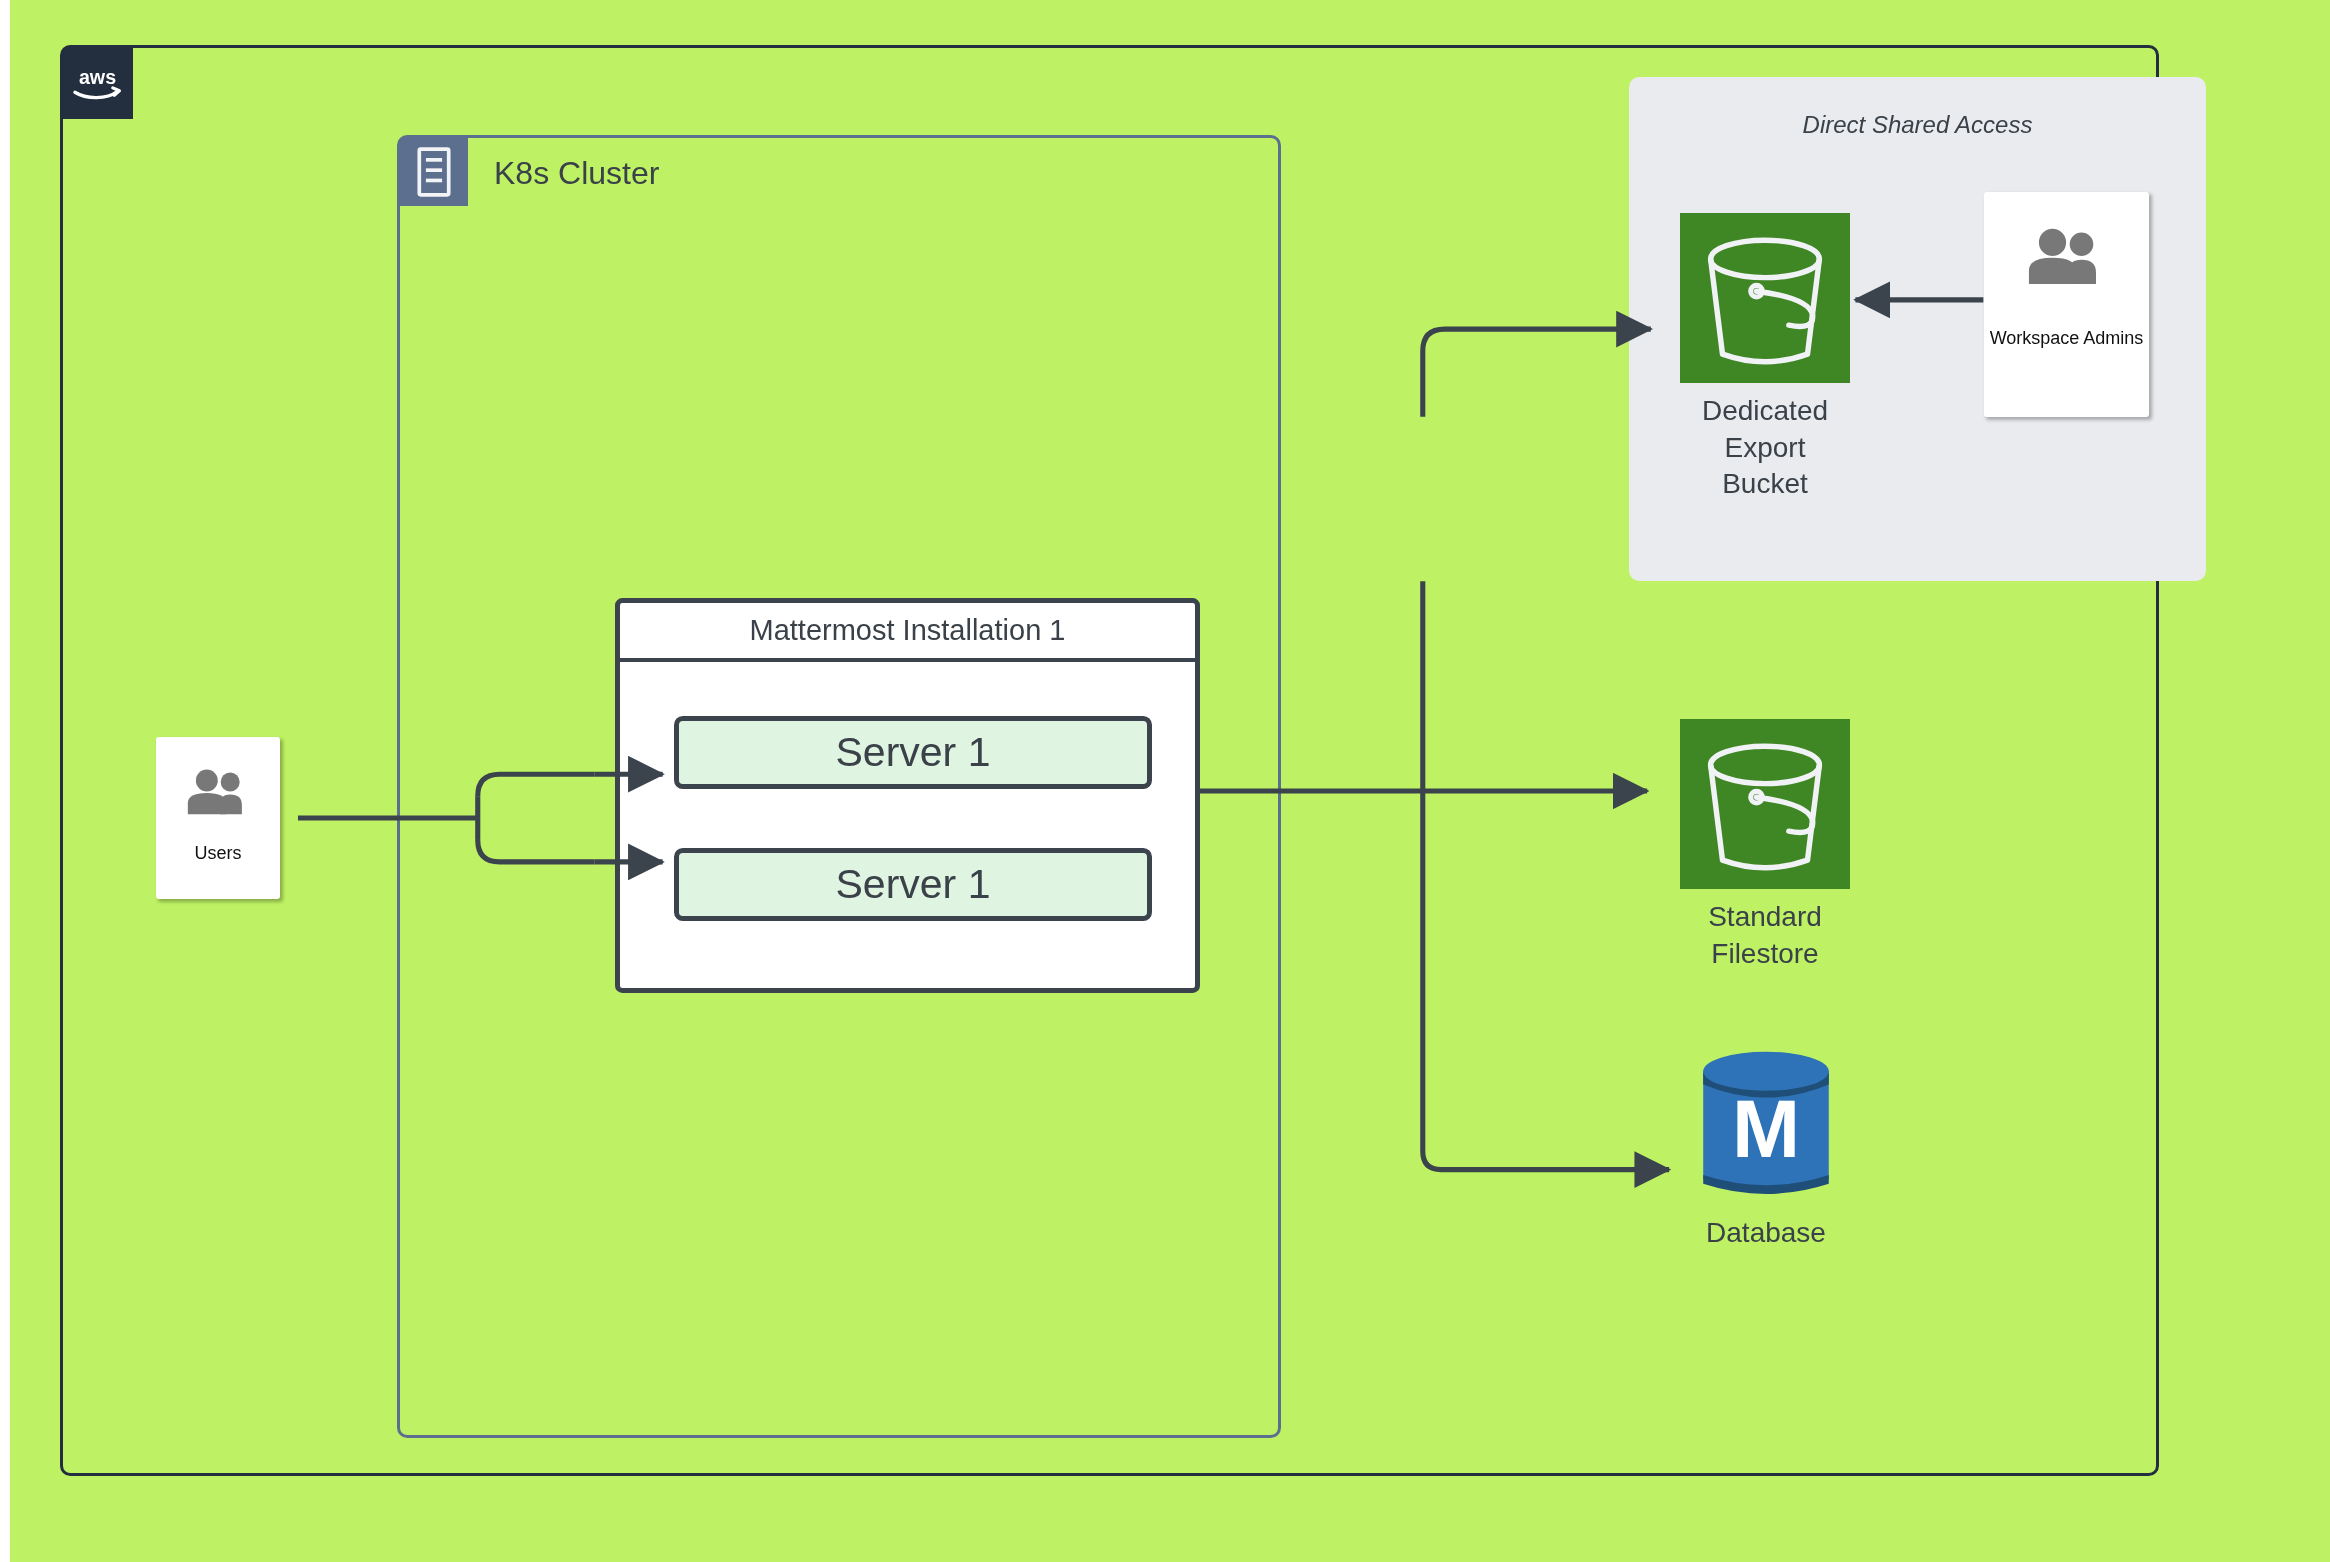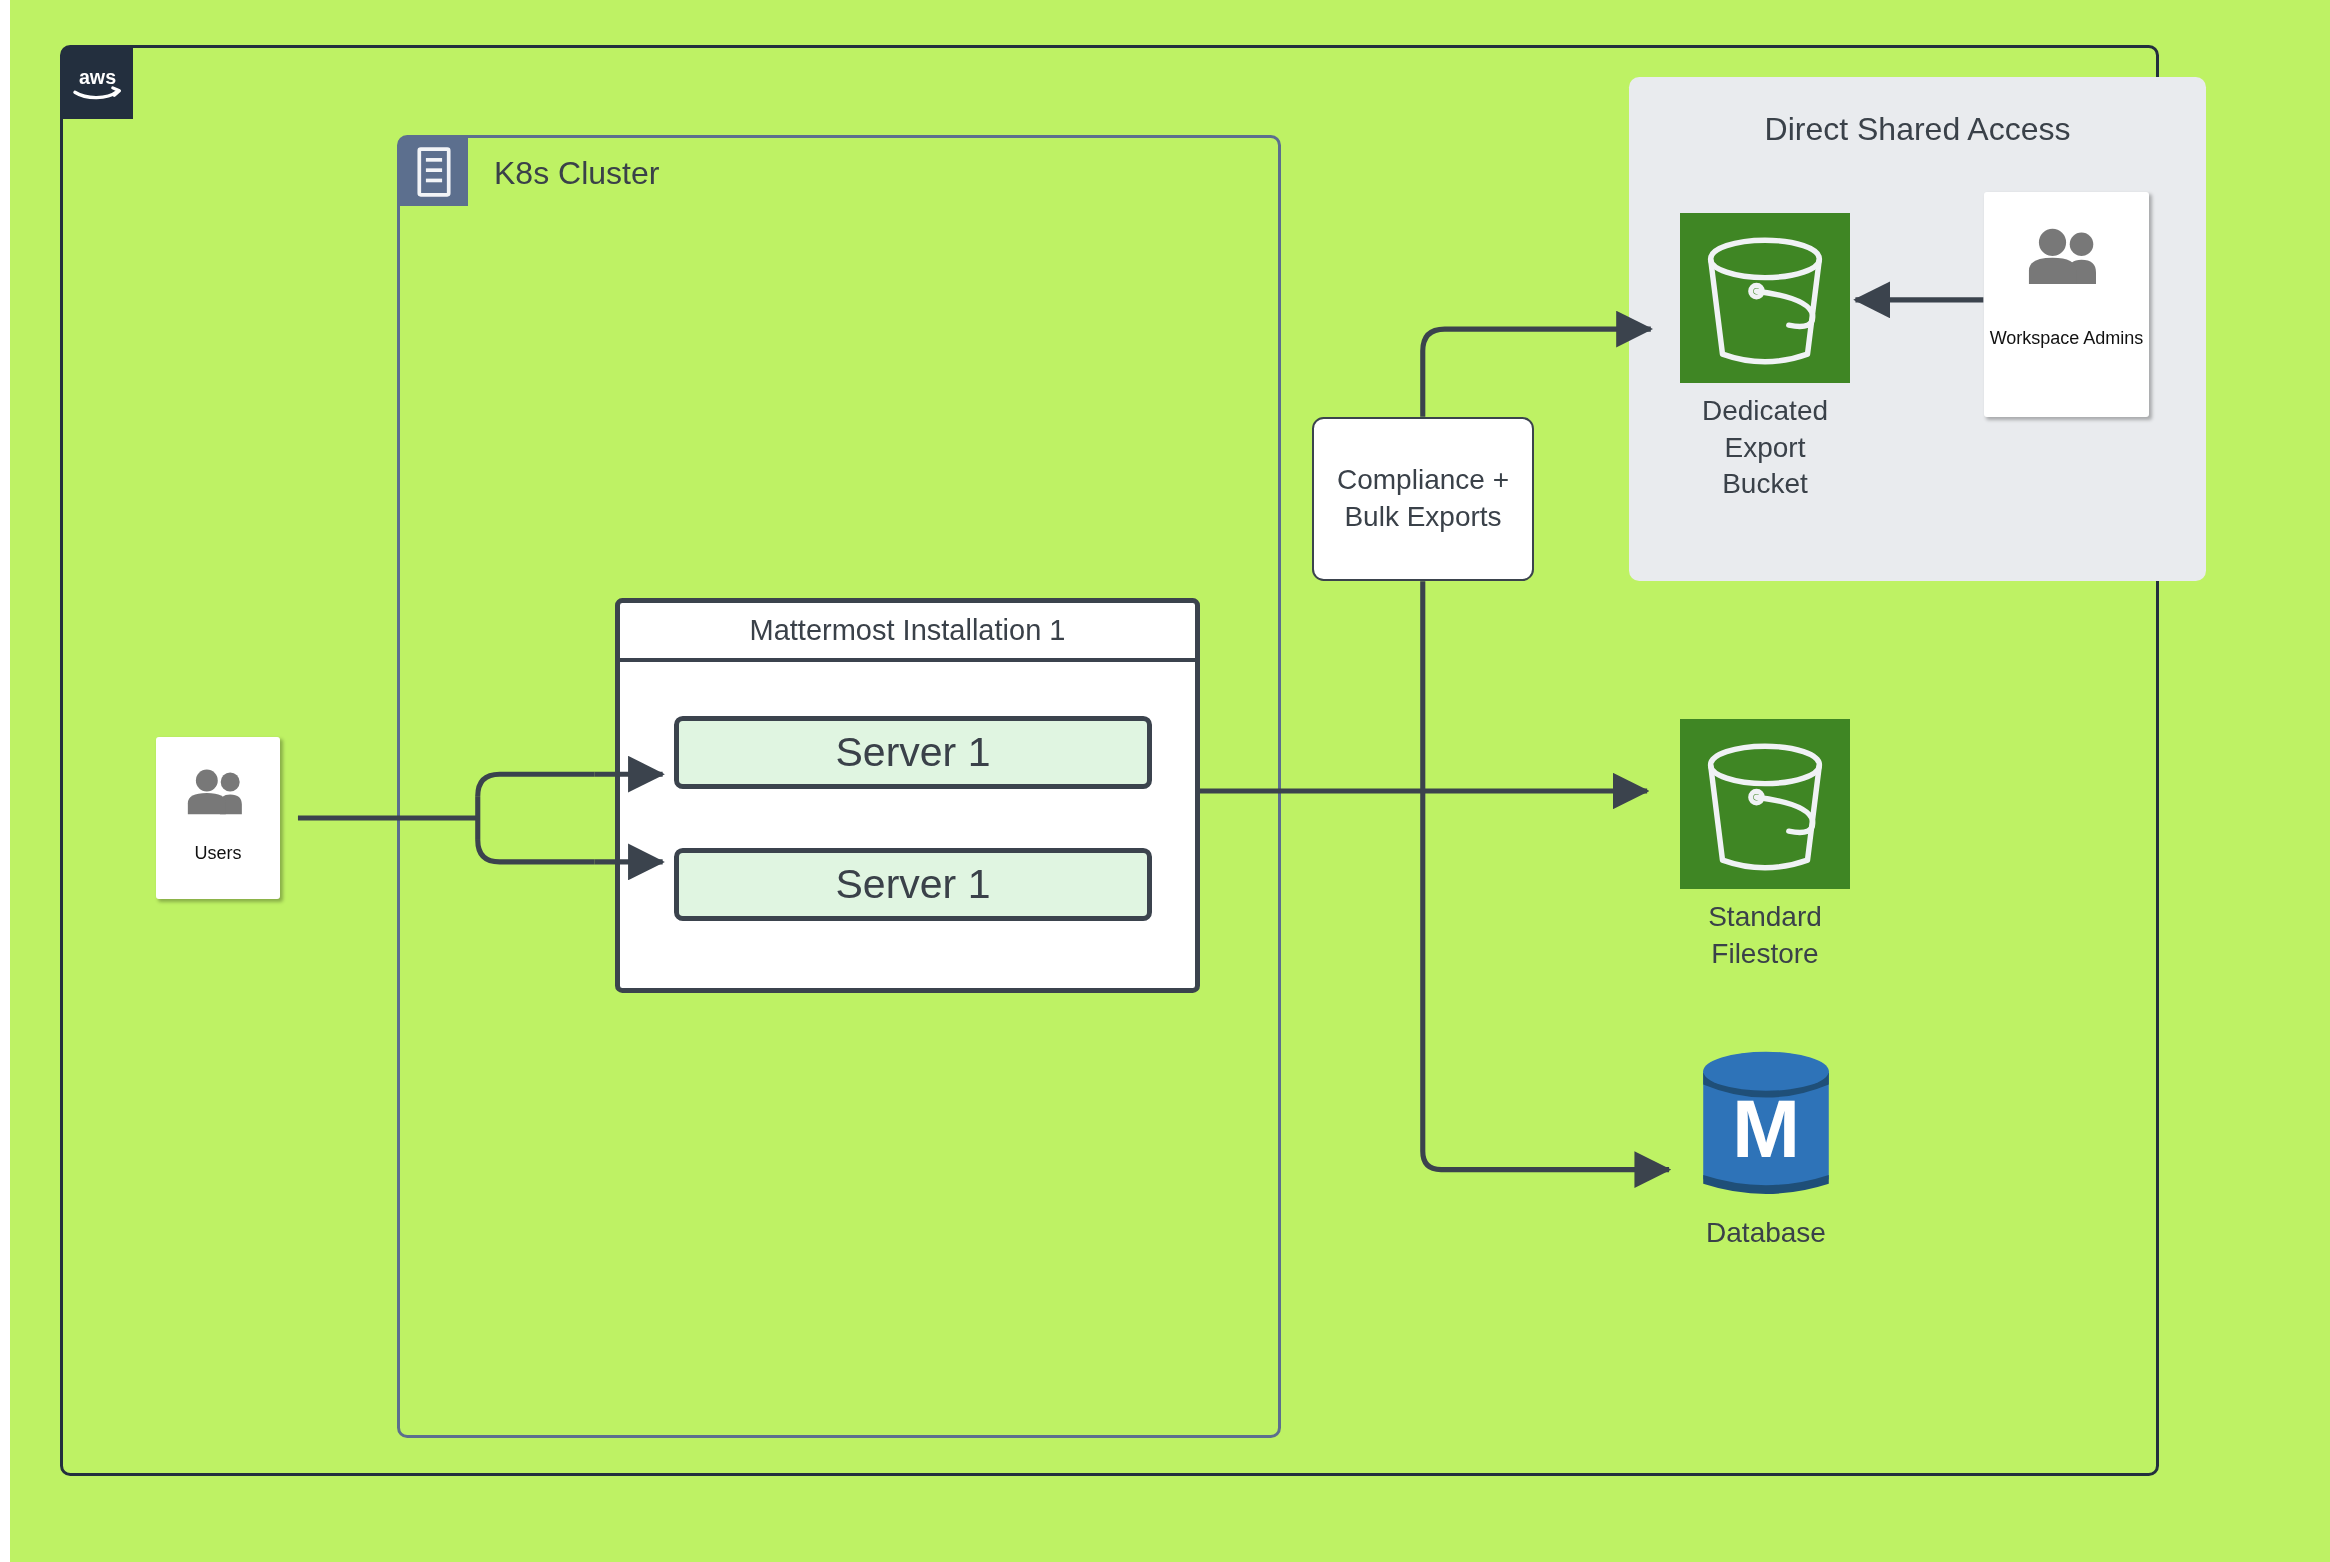--- a/index.html
+++ b/index.html
@@ -159,22 +159,23 @@
     height: 504px;
     background: #E9EBEE;
     border-radius: 10.2px;
   }
   .dsa-title {
     position: absolute;
     left: 0;
     top: 34px;
     width: 100%;
     text-align: center;
-    font-size: 32px;
-    color: #3A4149;
+    font-size: 24px;
+    color: #3A4149;
+    font-style: italic;
   }
 
   
   .bucket-node {
     position: absolute;
     width: 170px;
     text-align: center;
   }
   .bucket-icon {
     width: 170px;
@@ -273,24 +274,20 @@
       <span class="mm-title">Mattermost Installation 1</span>
     </div>
     <div class="server-box s1">
       <span class="server-label">Server 1</span>
     </div>
     <div class="server-box s2">
       <span class="server-label">Server 1</span>
     </div>
   </div>
 
-  <div class="compliance-box">
-    <span>Compliance +</span>
-    <span>Bulk Exports</span>
-  </div>
 
   <div class="dsa-box">
     <div class="dsa-title">Direct Shared Access</div>
   </div>
 
   <div class="bucket-node bucket-export">
     <div class="bucket-icon">
       <svg width="170" height="170" viewBox="0 0 100 100" aria-hidden="true">
         <ellipse cx="50" cy="27" rx="32" ry="11" fill="none" stroke="#F0F2F5" stroke-width="3.2"></ellipse>
         <path d="M18 27 L25 83 Q50 92 75 83 L82 27" fill="none" stroke="#F0F2F5" stroke-width="3.2" stroke-linejoin="round"></path>

